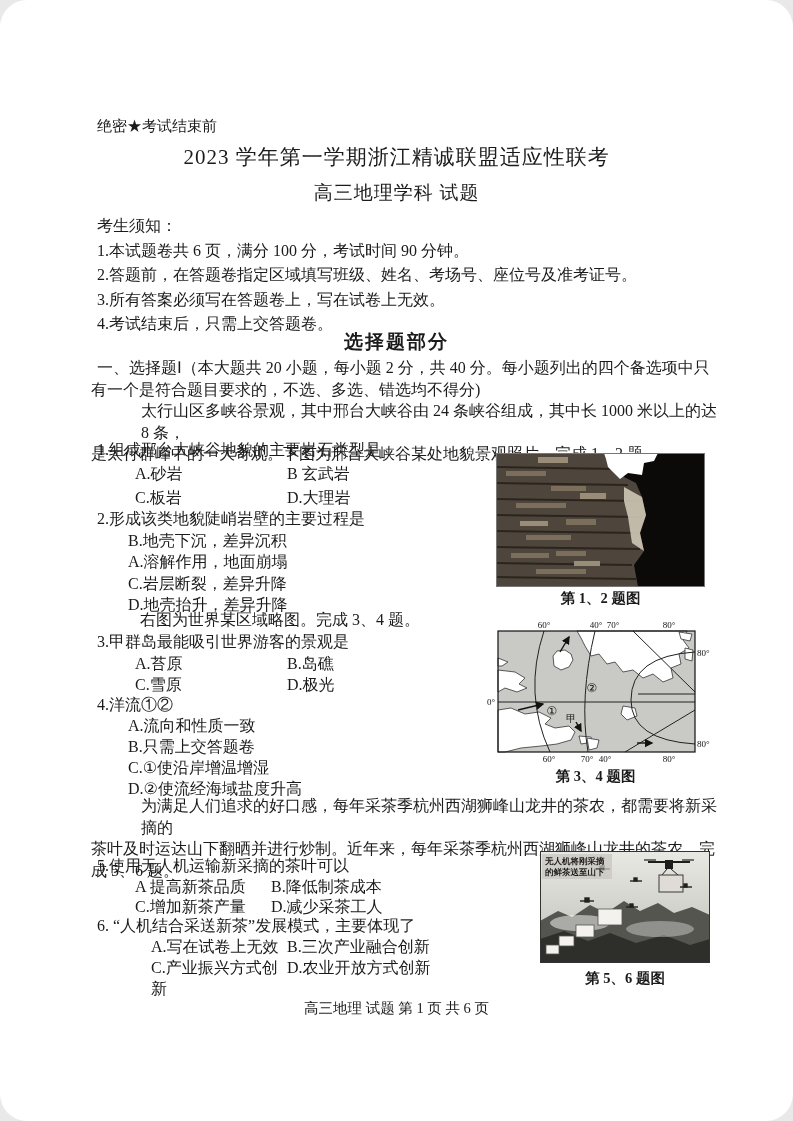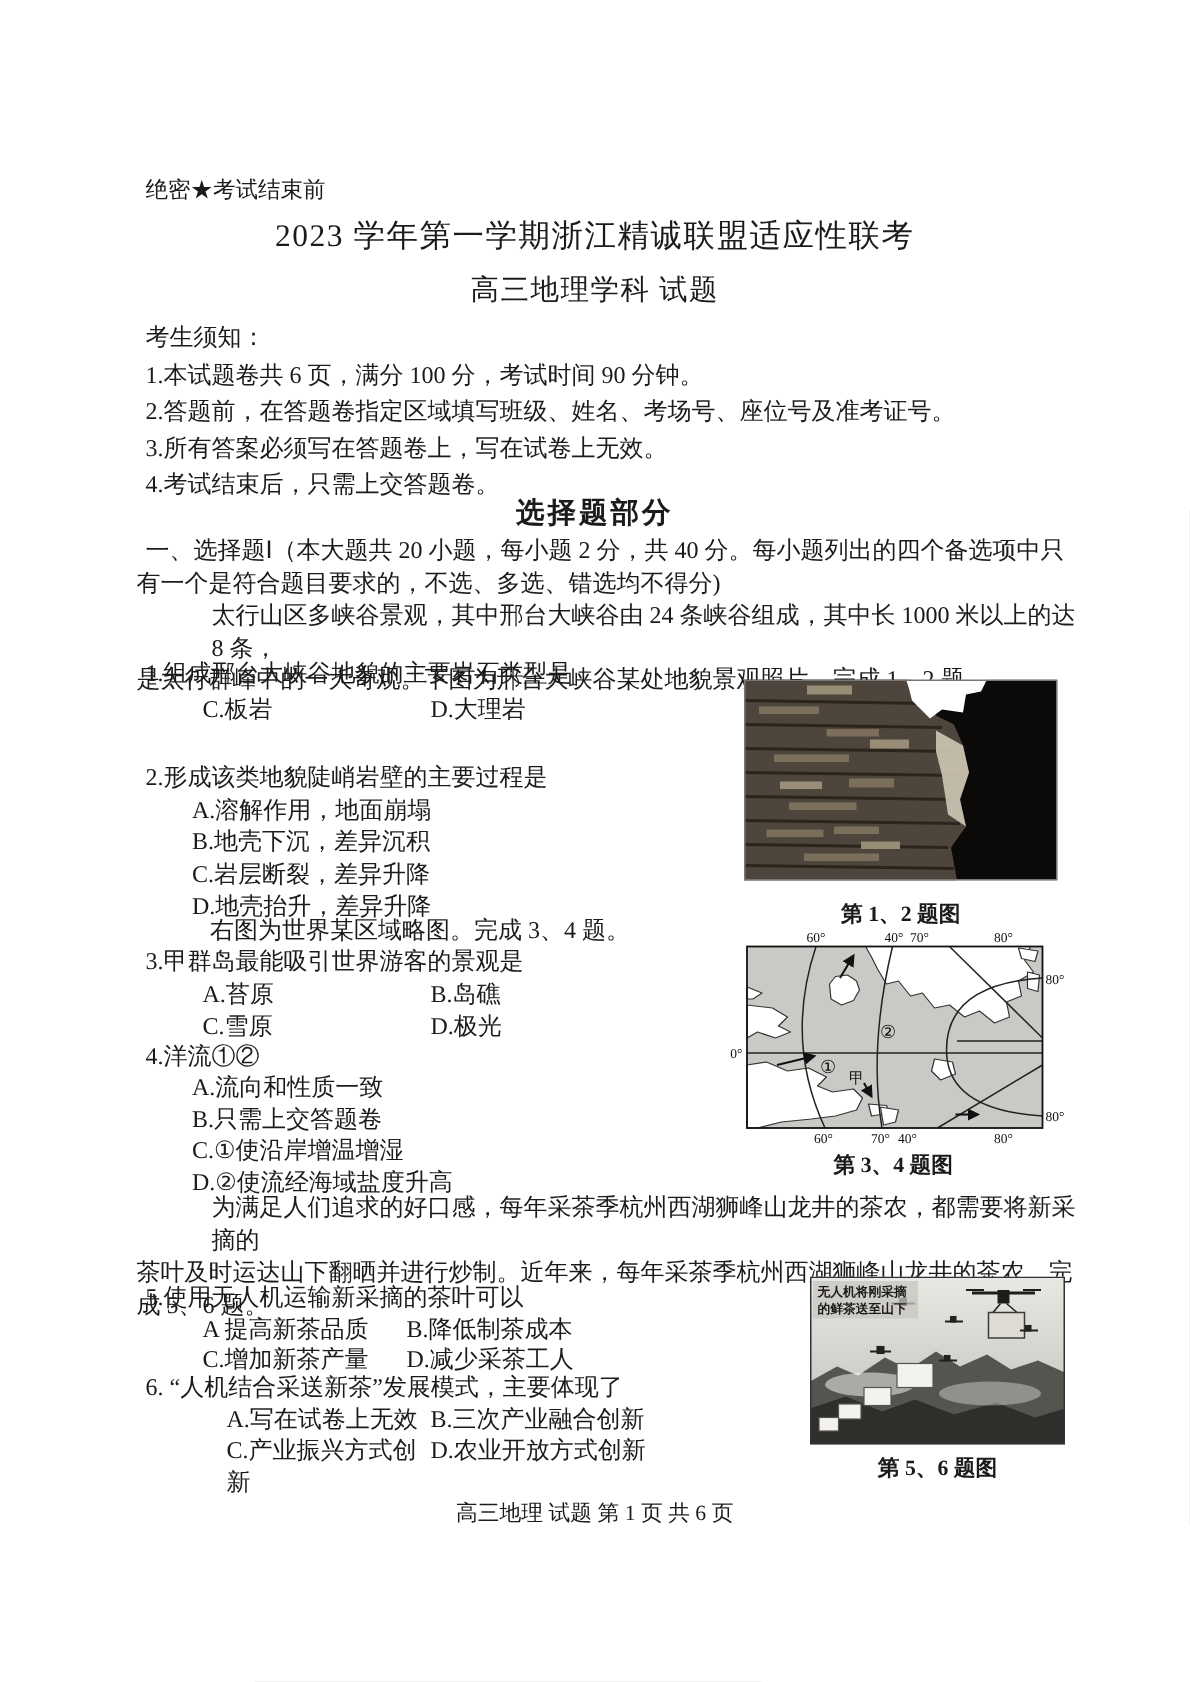--- a/index.html
+++ b/index.html
@@ -1,19 +1,20 @@
 <!DOCTYPE html>
 <html><head>
 <meta charset="utf-8">
 <style>
   html,body{margin:0;padding:0;background:#e9e9e9;}
   .page{
     position:relative;width:793px;height:1121px;background:#ffffff;
     font-family:"Liberation Serif", serif;color:#1b1b1b;overflow:hidden;
     margin:0 auto;
+    border-radius:27px;
   }
   .abs{position:absolute;}
   .centered{left:0;width:793px;text-align:center;}
   .secret{top:117px;left:97px;font-size:15px;}
   .title{top:143px;font-size:21px;letter-spacing:1px;}
   .subtitle{top:180px;font-size:19px;letter-spacing:1px;}
   .notice{top:214px;left:97px;font-size:16px;line-height:24.5px;width:630px;}
   .part-title{top:329px;font-size:19px;font-weight:bold;letter-spacing:2px;}
   .bodyline{font-size:16px;}
   .intro{top:357px;left:91px;width:628px;line-height:22px;}
@@ -33,21 +34,21 @@
   .q6{top:915px;left:97px;line-height:21px;}
   .optrow{display:flex;padding-left:38px;}
   .optrow .c1{width:152px;}
   .q5 .optrow .c1{width:136px;}
   .q6 .optrow{padding-left:54px;}
   .q6 .optrow .c1{width:136px;}
   .indent-opt{padding-left:31px;}
   .figure{position:absolute;}
   .figcap{text-align:center;font-size:14.5px;font-weight:bold;font-family:"Liberation Serif",serif;}
   .fig12{left:496px;top:453px;width:209px;}
-  .fig12 .figcap{margin-top:13px;}
+  .fig12 .figcap{margin-top:2px;}
   .fig34{left:481px;top:618px;width:229px;}
   .fig34 .figcap{margin-top:1px;}
   .fig56{left:528px;top:851px;width:170px;margin-left:12px;}
   .fig56 .figcap{margin-top:6px;}
   .footer{top:999px;font-size:14.5px;}
   svg{display:block;}
 </style>
 </head>
 <body>
 
@@ -73,29 +74,33 @@
   </div>
 
   <div class="abs taihang bodyline para">
     <div class="l1">太行山区多峡谷景观，其中邢台大峡谷由 24 条峡谷组成，其中长 1000 米以上的达 8 条，</div>
     <div>是太行群峰中的一大奇观。下图为邢台大峡谷某处地貌景观照片。完成 1、2 题。</div>
   </div>
 
   <div class="abs q q1">
     <div>1.组成邢台大峡谷地貌的主要岩石类型是</div>
     <div class="optrow">
+      <span class="c1">A.砂岩</span>
+      <span>B 玄武岩</span>
+    </div>
+    <div class="optrow">
       <span class="c1">C.板岩</span>
       <span>D.大理岩</span>
     </div>
   </div>
 
   <div class="abs q q2">
     <div>2.形成该类地貌陡峭岩壁的主要过程是</div>
+    <div class="indent-opt">B.地壳下沉，差异沉积</div>
     <div class="indent-opt">A.溶解作用，地面崩塌</div>
-    <div class="indent-opt">B.地壳下沉，差异沉积</div>
     <div class="indent-opt">C.岩层断裂，差异升降</div>
     <div class="indent-opt">D.地壳抬升，差异升降</div>
   </div>
 
   <div class="abs mapintro bodyline">右图为世界某区域略图。完成 3、4 题。</div>
 
   <div class="abs q q3">
     <div>3.甲群岛最能吸引世界游客的景观是</div>
     <div class="optrow">
       <span class="c1">A.苔原</span>

